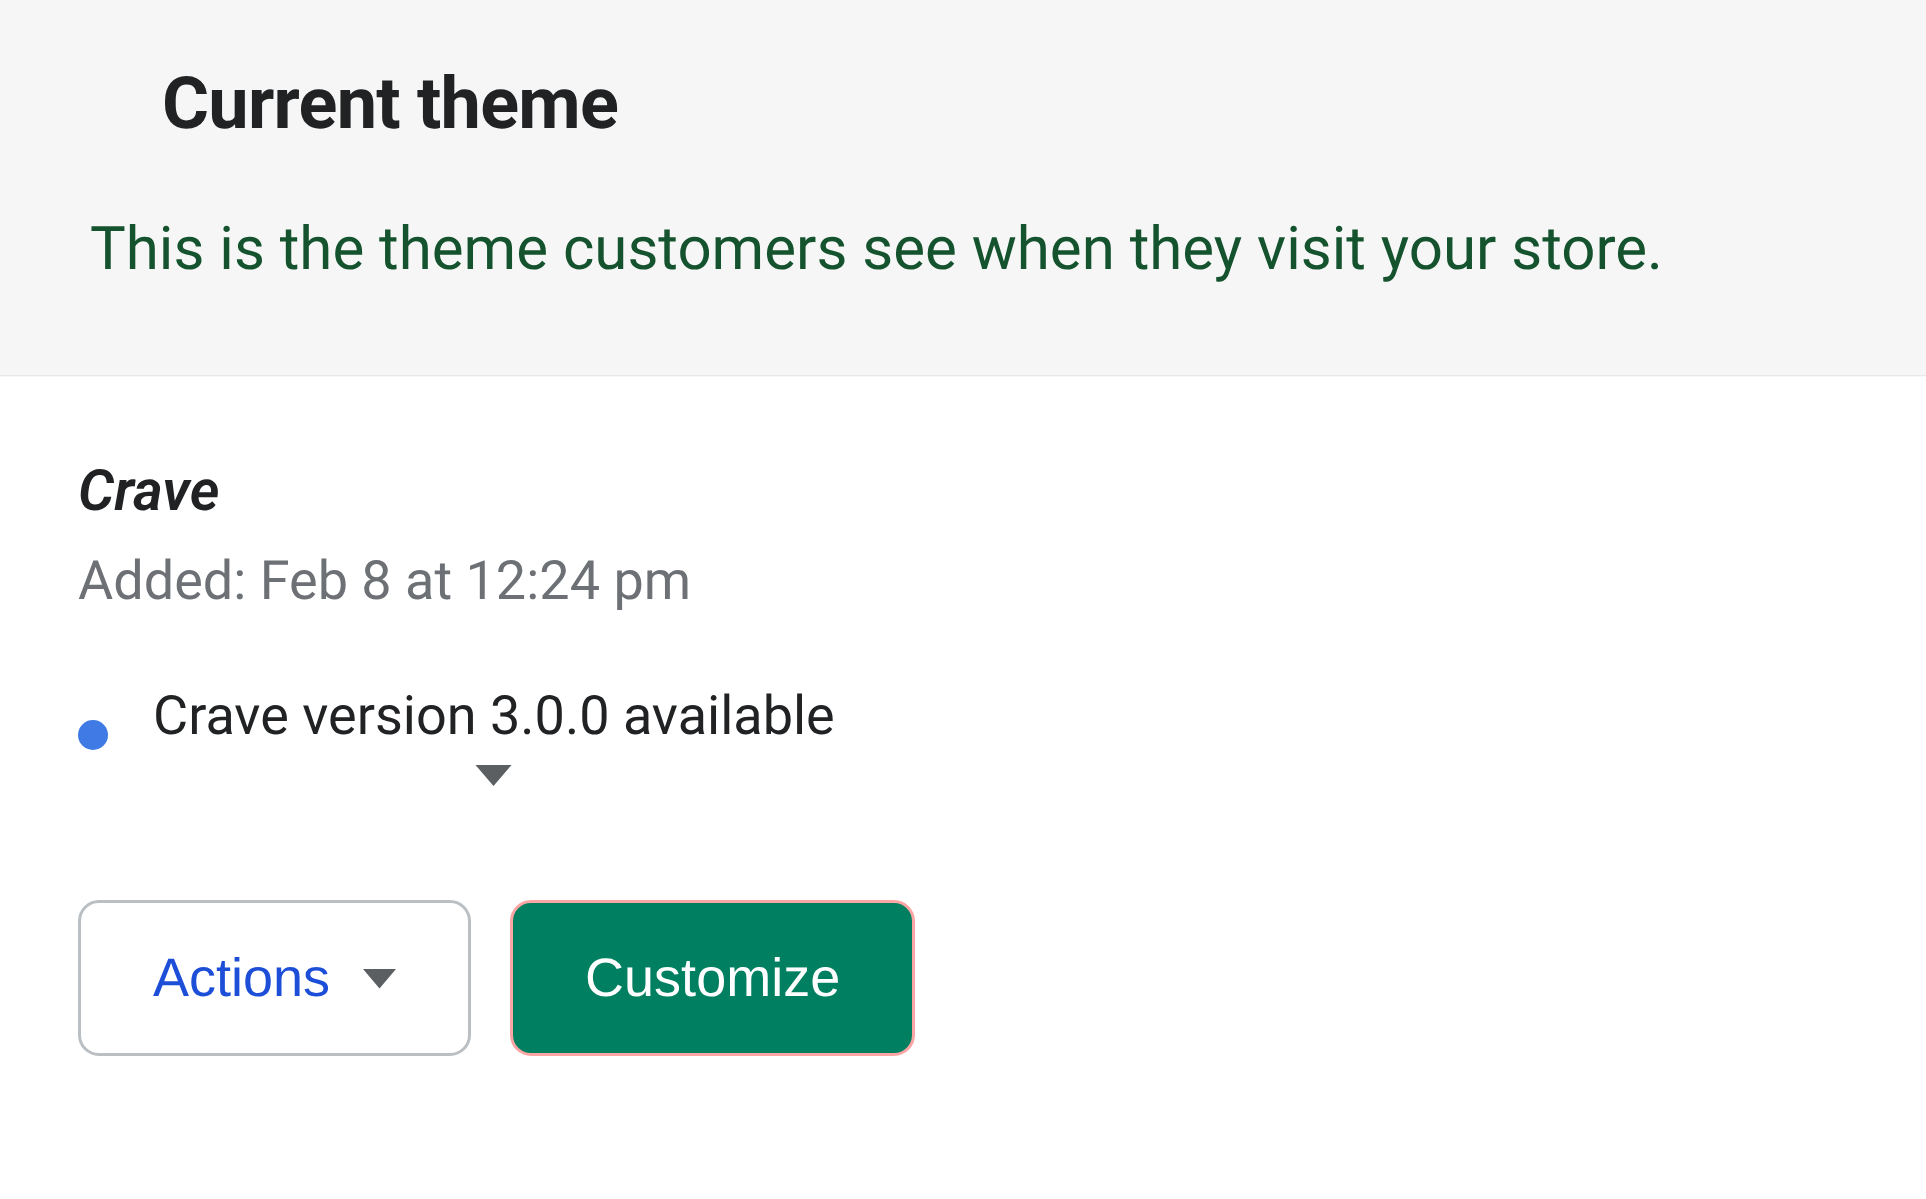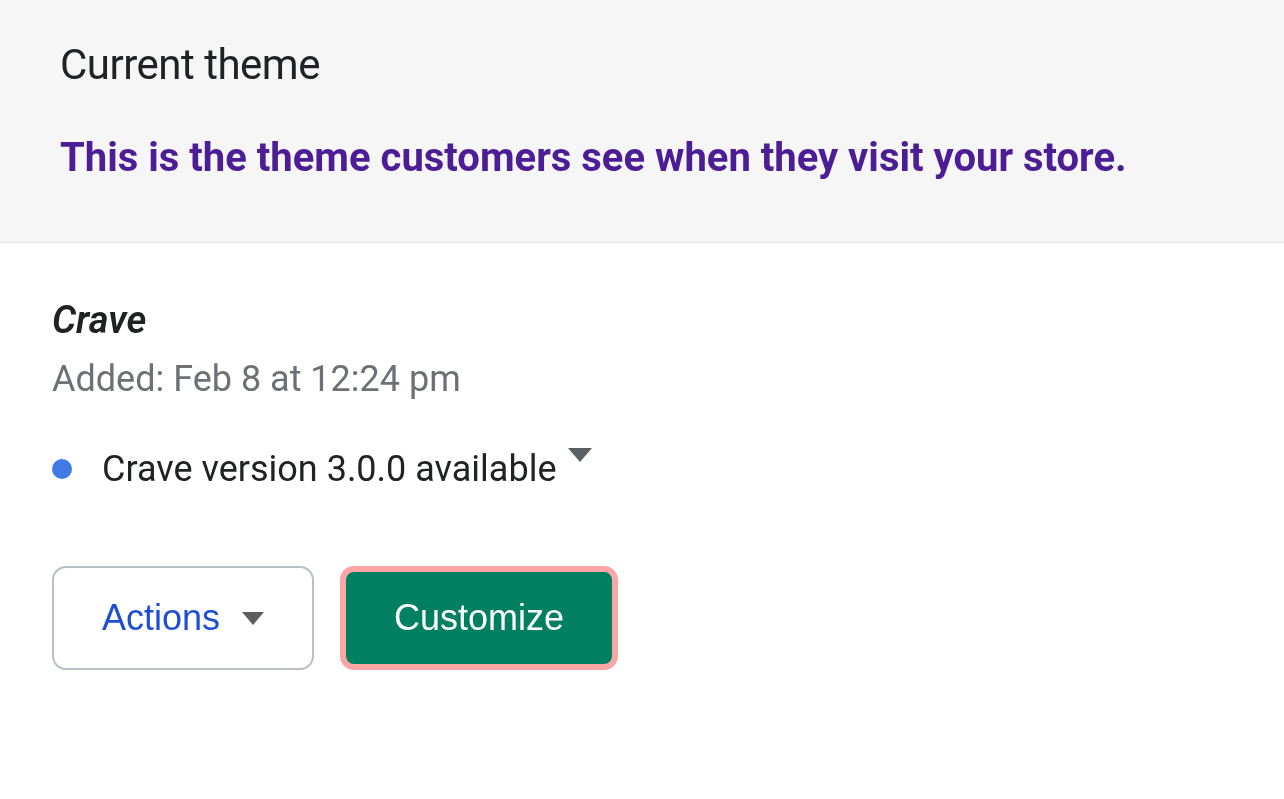--- a/index.html
+++ b/index.html
@@ -13,30 +13,31 @@
       width: 1284px;
       height: 799px;
       overflow: hidden;
     }
     .header-section {
       background: #f6f6f7;
       padding: 40px 60px 55px 60px;
       border-bottom: 1px solid #e8e8e8;
     }
     .section-title {
-      font-size: 42px;
-      font-weight: 400;
+      font-size: 48px;
+      font-weight: 700;
       color: #202223;
       margin-bottom: 40px;
       letter-spacing: -0.5px;
+      margin-left: 48px;
     }
     .section-subtitle {
       font-size: 40px;
-      font-weight: 700;
-      color: #4c1d95;
+      font-weight: 400;
+      color: #14532d;
       line-height: 1.45;
     }
     .content-section {
       background: #ffffff;
       padding: 55px 60px 40px 52px;
     }
     .theme-name {
       font-size: 38px;
       font-weight: 600;
       color: #202223;
@@ -57,22 +58,24 @@
     }
     .status-dot {
       width: 20px;
       height: 20px;
       border-radius: 50%;
       background: #3f7ae5;
       flex-shrink: 0;
     }
     .version-text-wrap {
       display: flex;
+      align-items: center;
       gap: 12px;
       cursor: pointer;
+      flex-direction: column;
     }
     .version-text {
       font-size: 36px;
       font-weight: 400;
       color: #202223;
     }
     .caret-down-sm {
       width: 0;
       height: 0;
       border-left: 12px solid transparent;
@@ -104,21 +107,21 @@
     .btn-secondary .caret-down {
       width: 0;
       height: 0;
       border-left: 11px solid transparent;
       border-right: 11px solid transparent;
       border-top: 13px solid #5c5f62;
     }
     .btn-primary {
       background: #008060;
       color: #ffffff;
-      border: 6px solid #fca5a5;
+      border: 2px solid #fca5a5;
     }
   </style>
 </head>
 <body>
 
 <div class="header-section">
   <h1 class="section-title">Current theme</h1>
   <p class="section-subtitle">This is the theme customers see when they visit your store.</p>
 </div>
 

